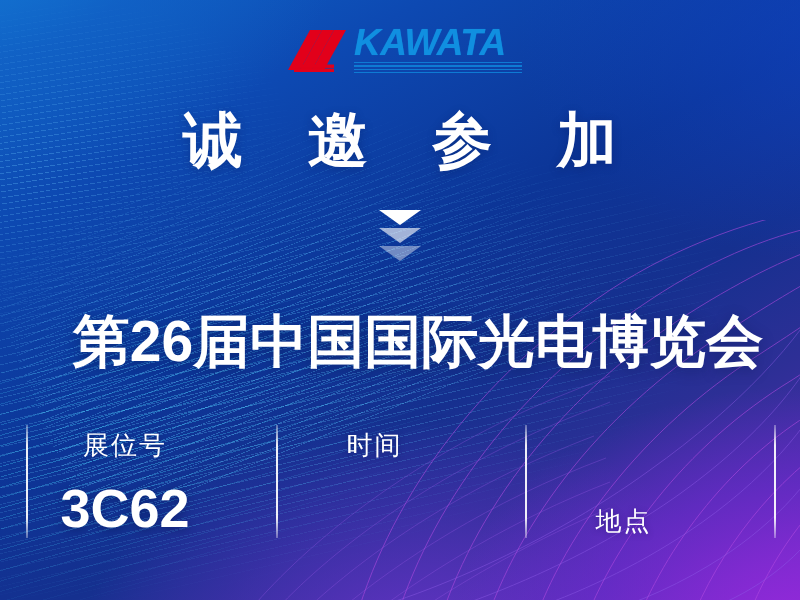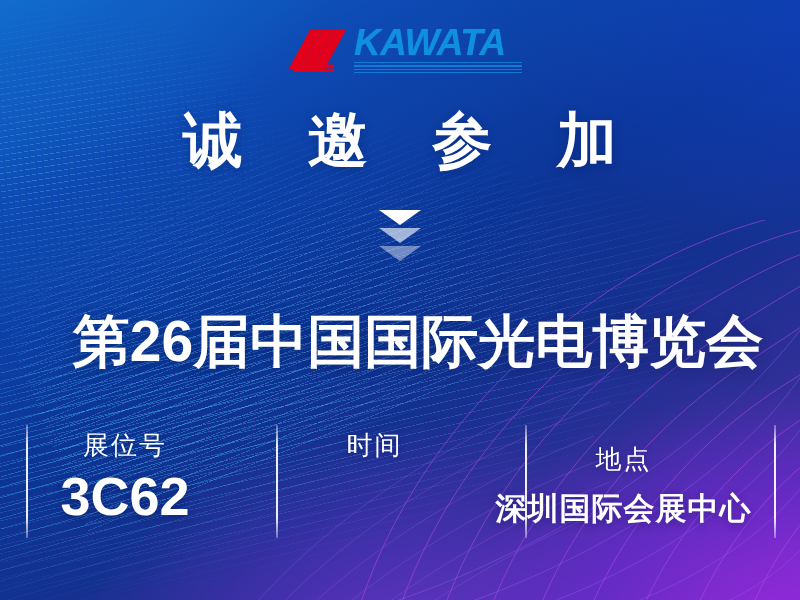--- a/index.html
+++ b/index.html
@@ -145,21 +145,21 @@
   }
   .icol.c1 { width:250px; }
   .icol.c2 { width:249px; }
   .icol.c3 { width:249px;justify-content:flex-end; }
   .ilabel {
     font-size:26px; line-height:34px; color:#ffffff; font-weight:400;
     letter-spacing:2px;
     text-shadow:0 1px 6px rgba(0,15,70,.35);
   }
   .ivalue {
-    margin-top:4px;
+    margin-top:16px;
     color:#ffffff; font-weight:bold;
     text-shadow:0 2px 9px rgba(0,15,70,.40);
     white-space:nowrap;
   }
   .ivalue.booth { font-size:54px; line-height:60px; letter-spacing:0px; }
   .ivalue.date  { font-size:33px; line-height:58px; letter-spacing:0px; }
   .ivalue.place { font-size:31px; line-height:58px; letter-spacing:1px; }
 
   .vdiv {
     position:absolute; top:425px; width:1.6px; height:113px;
@@ -250,21 +250,20 @@
   <div id="info">
     <div class="icol c1">
       <div class="ilabel">展位号</div>
       <div class="ivalue booth">3C62</div>
     </div>
     <div class="icol c2">
       <div class="ilabel">时间</div>
     </div>
     <div class="icol c3">
       <div class="ilabel">地点</div>
-      <div class="ivalue place">深圳国际会展中心</div>
     </div>
   </div>
 
   <div class="vdiv" id="vdiv1"></div>
   <div class="vdiv" id="vdiv2"></div>
   <div class="vdiv" id="vdiv3"></div>
   <div class="vdiv" id="vdiv4"></div>
 
 </div>
 

